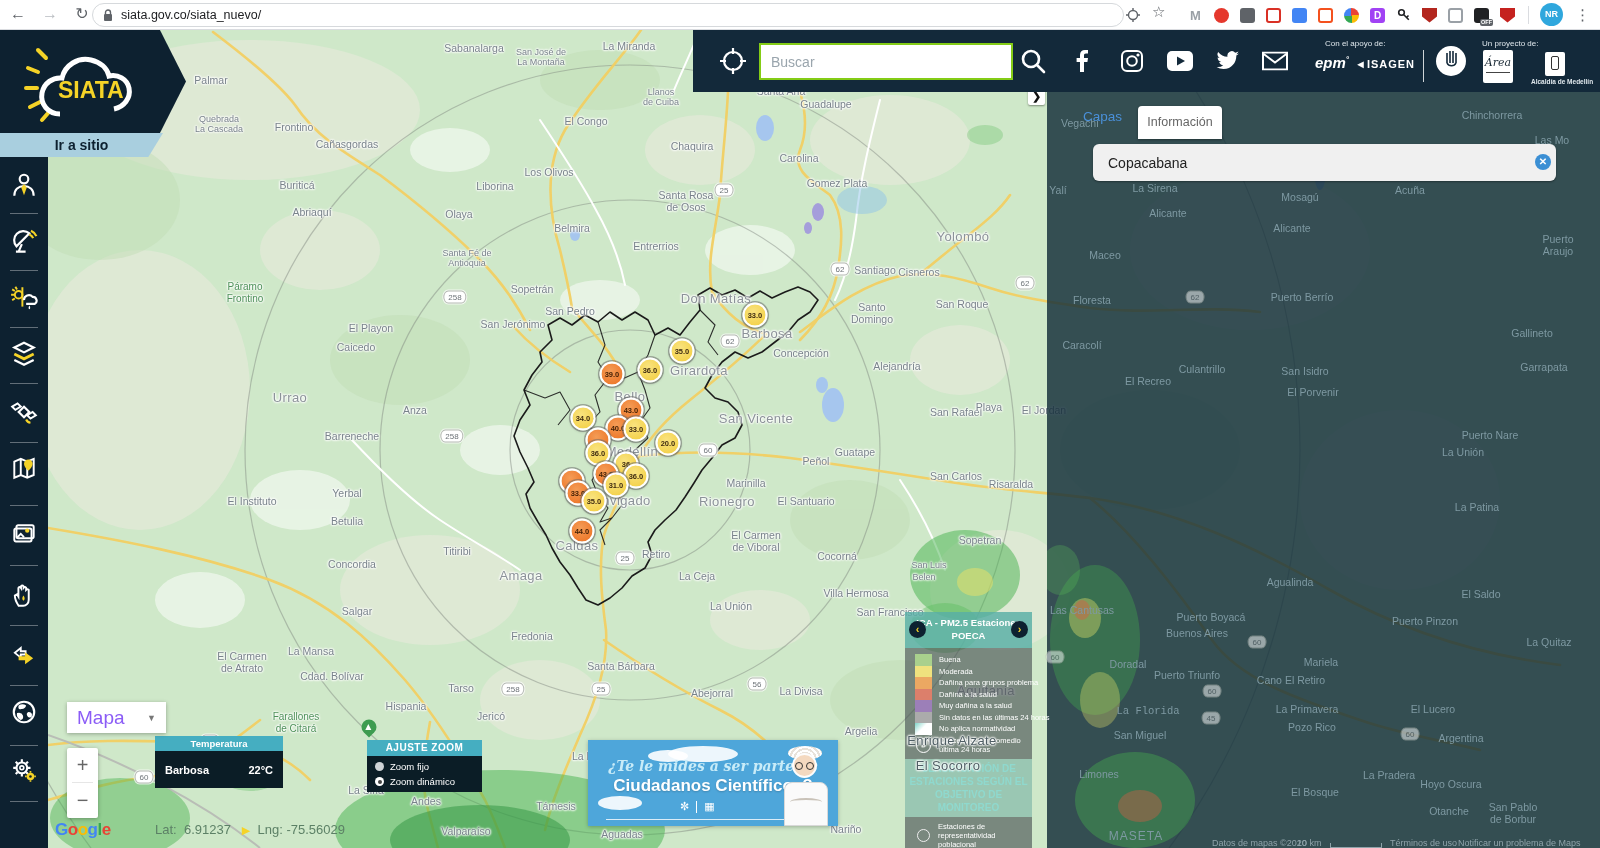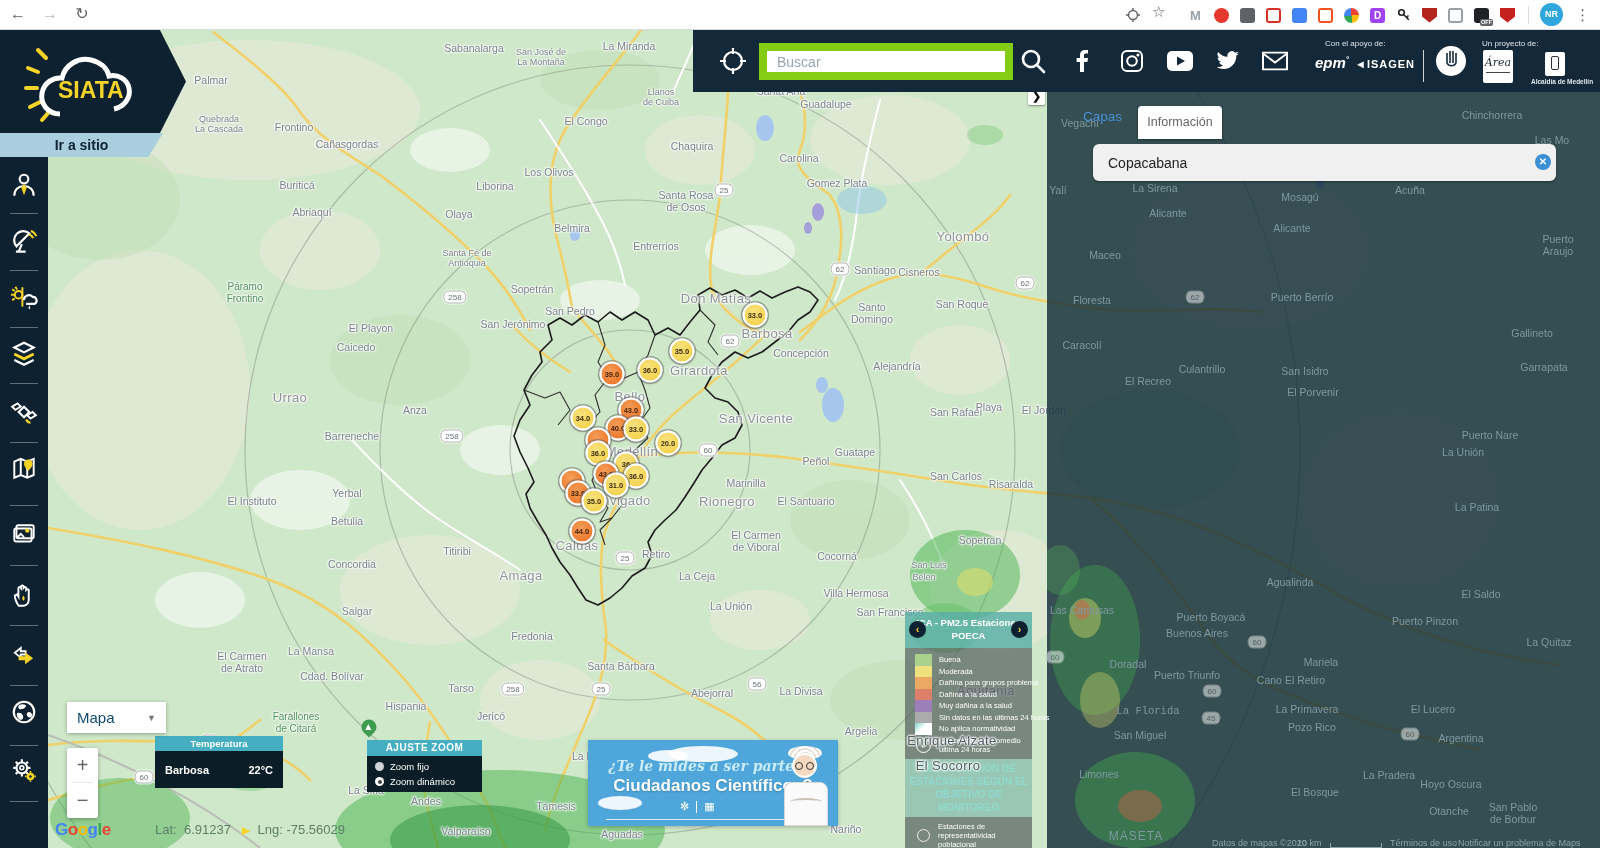--- a/index.html
+++ b/index.html
@@ -79,21 +79,21 @@
   #panel-clear { position:absolute; left:1535px; top:154px; width:16px; height:16px; border-radius:50%;
     background:#3b8fd4; color:#fff; font-size:10px; font-weight:bold; text-align:center; line-height:16px; z-index:37; }
   #attribution { position:absolute; top:838px; font-size:9px; color:#8fa3aa; z-index:33; }
   #attribution span { position:absolute; white-space:nowrap; }
   #scalebar { position:absolute; left:1330px; top:843px; width:52px; height:5px;
     border-left:1px solid #8fa3aa; border-right:1px solid #8fa3aa; border-bottom:1px solid #8fa3aa; z-index:33; }
 
   
   #site-header { position:absolute; left:693px; top:30px; width:907px; height:62px; background:#13293a; z-index:60;
     color:#fff; }
-  #search-input { position:absolute; left:66px; top:13px; width:254px; height:37px; border:8px solid #84cc16;
+  #search-input { position:absolute; left:66px; top:13px; width:254px; height:37px; border:2px solid #84cc16;
     background:#fff; font-size:14px; color:#333; padding:0 10px; font-family:"Liberation Sans",sans-serif; }
   #search-input::placeholder { color:#9aa5ad; }
   .hdr-ico { position:absolute; top:50%; transform:translate(-50%,-50%); }
   .hdr-label { position:absolute; font-size:8px; color:#dfe7ec; white-space:nowrap; }
   .logo-box { position:absolute; background:#fff; border-radius:2px; }
   #hdr-sep { position:absolute; left:730px; top:20px; width:1px; height:32px; background:rgba(255,255,255,.8); }
 
   
   .teal-head { background:#45aec1; color:#fff; font-weight:bold; text-align:center; }
   .dark-body { background:#0b1d26; color:#fff; }
@@ -105,21 +105,21 @@
   #ajuste-widget .teal-head { height:16px; font-size:10px; line-height:16px; letter-spacing:.5px; }
   #ajuste-widget .dark-body { height:36px; padding:3px 8px; font-size:9.5px; }
   .radio-row { display:flex; align-items:center; gap:6px; height:15px; }
   .radio { width:9px; height:9px; border-radius:50%; background:#cfd3d6; position:relative; }
   .radio.sel { background:#fff; }
   .radio.sel:after { content:""; position:absolute; left:2.5px; top:2.5px; width:4px; height:4px;
     border-radius:50%; background:#444; }
 
   #mapa-btn { position:absolute; left:67px; top:702px; width:99px; height:31px; background:#fff; z-index:20;
     box-shadow:0 1px 4px rgba(0,0,0,.3); display:flex; align-items:center; padding:0 10px; }
-  #mapa-btn .lbl { font-size:15px; color:#0c4a6e; }
+  #mapa-btn .lbl { font-size:19px; color:#8b5cf6; }
   #mapa-btn .caret { margin-left:auto; font-size:9px; color:#777; }
   #zoom-ctrl { position:absolute; left:67px; top:748px; width:31px; height:70px; background:#fff; z-index:20;
     box-shadow:0 1px 4px rgba(0,0,0,.3); border-radius:2px; }
   #zoom-ctrl .zbtn { height:34px; text-align:center; line-height:34px; font-size:20px; color:#666; }
   #zoom-ctrl .zsep { height:1px; background:#e6e6e6; margin:0 5px; }
 
   #google-logo { position:absolute; left:55px; top:820px; z-index:20; font-size:17px; font-weight:bold;
     letter-spacing:-.5px; }
   #latlng { position:absolute; left:155px; top:822px; z-index:20; font-size:13px; color:#5c8066; }
   #latlng b { font-weight:normal; }
@@ -764,20 +764,27 @@
         <span class="type-ico square"></span>
         <span class="type-lab">Estaciones de tráfico o industriales</span>
       </div>
     </div>
 </div>
 
 <div id="browser">
   <div class="nav-btn" style="left:6px">←</div>
   <div class="nav-btn" style="left:38px;color:#b9bdc1">→</div>
   <div class="nav-btn" style="left:70px">↻</div>
+  <div id="omnibox">
+    <svg width="10" height="13" viewBox="0 0 10 13">
+      <rect x="1" y="5" width="8" height="7" rx="1" fill="#5f6368"></rect>
+      <path d="M2.5,5 V3.5 a2.5 2.5 0 0 1 5,0 V5" fill="none" stroke="#5f6368" stroke-width="1.4"></path>
+    </svg>
+    <span id="url-text">siata.gov.co/siata_nuevo/</span>
+  </div>
   <svg class="abs" style="left:1126px;top:8px" width="14" height="14" viewBox="0 0 14 14">
     <circle cx="7" cy="7" r="4.5" fill="none" stroke="#5f6368" stroke-width="1.4"></circle>
     <path d="M7,0 v3 M7,11 v3 M0,7 h3 M11,7 h3" stroke="#5f6368" stroke-width="1.4"></path>
   </svg>
   <div class="abs" style="left:1152px;top:3px;color:#5f6368;font-size:15px">☆</div>
   <div class="ext-row" style="left:1188px" id="ext-row">
       <span class="ext" style="color: rgb(154, 160, 166); font-size: 13px;">M</span>
       <span class="ext" style="background: rgb(229, 56, 45); border-radius: 50%;"></span>
       <span class="ext" style="background: rgb(95, 99, 104); border-radius: 3px; color: rgb(255, 255, 255);"></span>
       <span class="ext" style="border: 2px solid rgb(217, 48, 37); border-radius: 3px;"></span>

